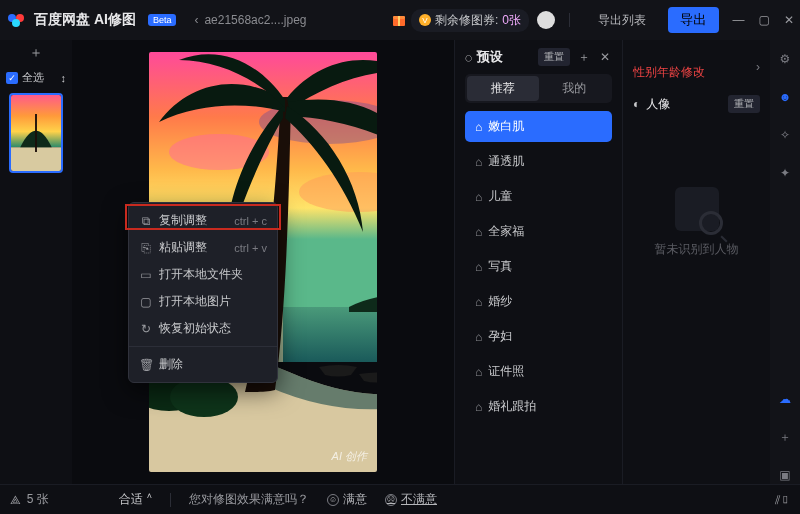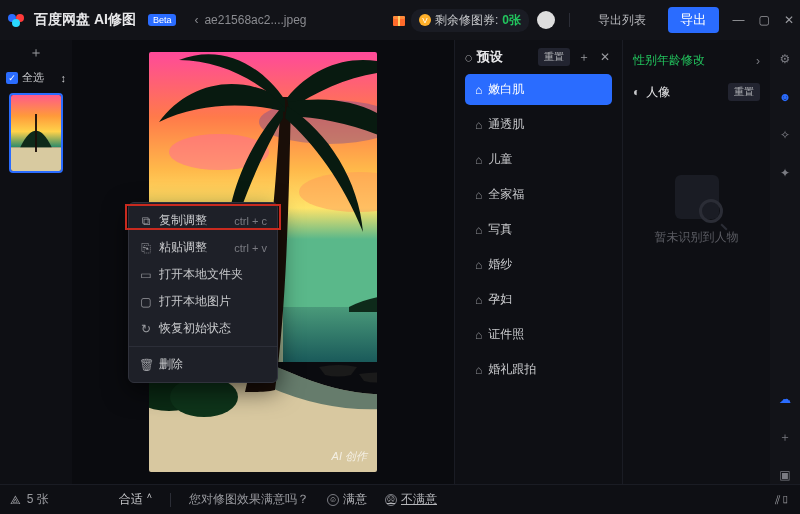--- a/index.html
+++ b/index.html
@@ -9,25 +9,25 @@
   .titlebar { height: 40px; display: flex; align-items: center; padding: 0 6px; background: #121318; }
   .logo { display:flex; align-items:center; gap:6px; }
   .logo-mark svg { display:block; }
   .app-name { color:#e8e8ea; font-size:14px; font-weight:600; margin-left:2px;}
   .beta { background:#2a6cff; color:#fff; font-size:9px; padding:1px 5px; border-radius:3px; margin-left:6px;}
   .breadcrumb { margin-left:18px; display:flex; align-items:center; gap:6px; color:#8a8b90;}
   .breadcrumb .chev { color:#8a8b90; }
   .tb-spacer { flex:1; }
   .gift { display:flex; align-items:center; gap:4px; }
   .pill { background:#1a1c24; border-radius:10px; padding:3px 8px; display:flex; align-items:center; gap:4px;}
-  .pill .num { color:#22c55e; font-weight:700;}
+  .pill .num { color:#f0abfc; font-weight:400;}
   .avatar { width:18px; height:18px; border-radius:50%; background:#ddd; margin:0 8px; display:inline-block;}
   .divider-v { width:1px; height:14px; background:#2b2d36; margin:0 6px;}
   .top-link { color:#b5b6ba; margin:0 22px; cursor:pointer;}
-  .export-btn { background:#2a6cff; color:#ffffff; padding:4px 12px; border-radius:4px; border:none; cursor:pointer;}
+  .export-btn { background:#2a6cff; color:#000000; padding:4px 12px; border-radius:4px; border:none; cursor:pointer;}
   .winctrl { display:flex; gap:14px; margin-left:14px; color:#9a9ba0;}
   .winctrl span { cursor:pointer; }
 
   
   .main { display:flex; height: 444px; }
   
   
   .thumbcol { width:72px; background:#0e0f14; display:flex; flex-direction:column; align-items:center; padding-top:4px; gap:6px;}
   .add-row { width:100%; height:18px; display:flex; align-items:center; justify-content:center; color:#9a9ba0; font-size:14px; cursor:pointer;}
   .selectall { width:100%; display:flex; align-items:center; gap:4px; padding:2px 6px; font-size:11px; color:#c8c9cc;}
@@ -59,21 +59,21 @@
   .pp-tab.active { background:#2a2c36; color:#e8e8ea;}
   .tags { display:flex; flex-direction:column; gap:4px;}
   .tag { display:flex; align-items:center; gap:6px; padding:7px 10px; border-radius:5px; color:#c8c9cc; cursor:pointer;}
   .tag .tagico { color:#8a8b90;}
   .tag.active { background:#2a6cff; color:#fff;}
   .tag.active .tagico { color:#fff;}
 
   
   .props-panel { width:148px; background:#0e0f14; border-left:1px solid #1a1c24; padding:12px 10px; display:flex; flex-direction:column; gap:14px;}
   .prop-row { display:flex; align-items:center; }
-  .prop-row .label { flex:1; color:#22c55e; }
+  .prop-row .label { flex:1; color:#ef4444;margin-top:12px; }
   .prop-row .chev { color:#7a7b82; }
   .prop-row2 { display:flex; align-items:center; gap:6px;}
   .prop-row2 .label { flex:1; color:#e8e8ea; font-size:12px;}
   .reset-btn { font-size:10px; background:#222430; color:#b5b6ba; padding:2px 6px; border-radius:3px; cursor:pointer;}
   .placeholder { margin-top:60px; display:flex; flex-direction:column; align-items:center; gap:10px; color:#5a5b62;}
   .placeholder .ph-icon { width:44px; height:44px; background:#1a1c24; border-radius:6px; position:relative;}
   .placeholder .ph-icon::after { content:''; position:absolute; right:-4px; bottom:-4px; width:18px; height:18px; border:3px solid #2b2d36; border-radius:50%;}
   .placeholder .ph-icon::before { content:''; position:absolute; right:-9px; bottom:-9px; width:8px; height:2px; background:#2b2d36; transform:rotate(45deg);}
 
   
@@ -258,20 +258,24 @@
   <div class="preset-panel">
     <div class="pp-head">
       <span class="pp-title">
         <span>◌</span>
         <span>预设</span>
       </span>
       <span class="pp-reset">重置</span>
       <span class="pp-plus">＋</span>
       <span class="pp-x">✕</span>
     </div>
+    <div class="pp-tabs">
+      <div class="pp-tab active">推荐</div>
+      <div class="pp-tab">我的</div>
+    </div>
     <div class="tags">
       <div class="tag active">
           <span class="tagico">⌂</span>
           <span>嫩白肌</span>
         </div>
       <div class="tag">
           <span class="tagico">⌂</span>
           <span>通透肌</span>
         </div>
       <div class="tag">

